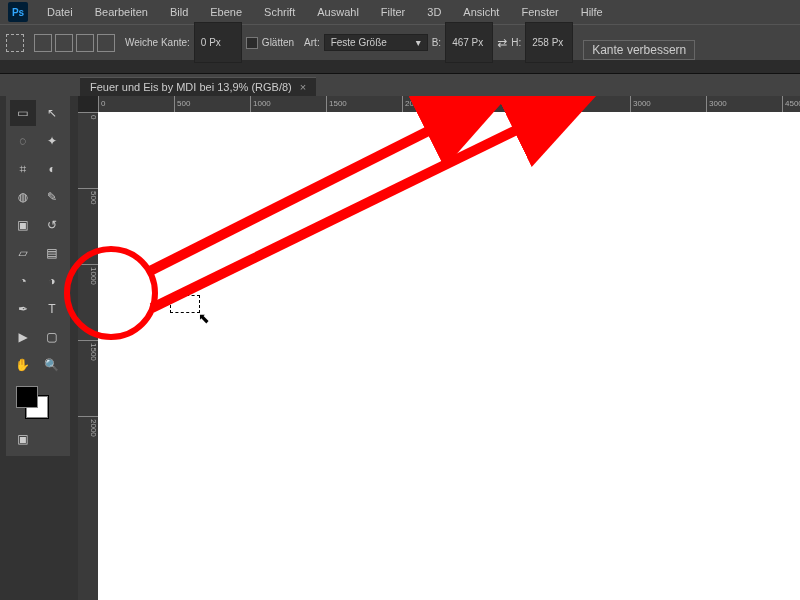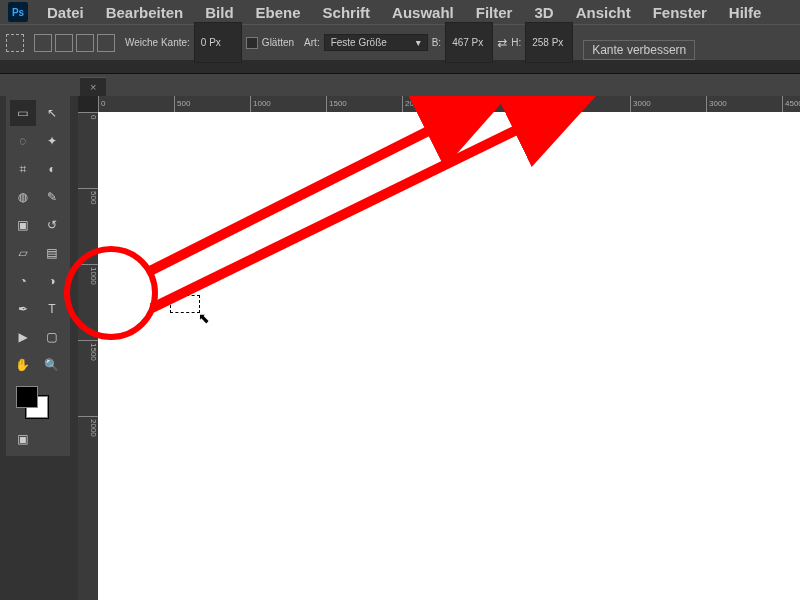--- a/index.html
+++ b/index.html
@@ -1,19 +1,19 @@
 <!DOCTYPE html>
 <html><head>
 <meta charset="utf-8">
 <style>
 * { margin:0; padding:0; box-sizing:border-box; font-family:"Segoe UI",Arial,sans-serif; }
 body { background:#333333; width:800px; height:600px; overflow:hidden; position:relative; }
 .menubar { background:#434343; height:24px; display:flex; align-items:center; padding:8px 8px; gap:4px; }
 .ps-logo { width:20px; height:20px; background:#001e36; color:#31a8ff; font-weight:bold; font-size:10px; display:flex; align-items:center; justify-content:center; border-radius:2px; margin-right:6px; }
-.menu-item { color:#cccccc; font-size:15px; padding:3px 9px; cursor:pointer;font-weight:bold; }
+.menu-item { color:#cccccc; font-size:11px; padding:3px 9px; cursor:pointer; }
 .optionsbar { background:#434343; height:36px; border-top:1px solid #555; display:flex; align-items:center; padding:0 6px; gap:4px; font-size:10px; color:#cccccc; }
 .opt-icon { width:18px; height:18px; border:1px solid #888; display:inline-block; }
 .opt-iconset { display:flex; gap:3px; margin-left:6px; }
 .opt-label { margin-left:6px; }
 .opt-input { background:#2b2b2b; color:#ccc; border:1px solid #222; padding:14px 6px; width:48px; font-size:10px; }
 .opt-check { width:12px; height:12px; border:1px solid #777; background:#2b2b2b; display:inline-block; }
 .opt-select { background:#2b2b2b; color:#ccc; border:1px solid #222; padding:2px 6px; width:104px; font-size:10px; display:flex; justify-content:space-between; }
 .opt-btn { background:#434343; border:1px solid #666; color:#ccc; padding:2px 8px; font-size:12px; margin-left:6px;margin-top:15px; }
 .swap-ic { font-size:12px; color:#ccc; }
 .chrome-bar { background:#2b2b2b; height:14px; border-bottom:1px solid #111; }
@@ -67,20 +67,21 @@
   <span class="swap-ic">⇄</span>
   <span>H:</span>
   <span class="opt-input">258 Px</span>
   <span class="opt-btn">Kante verbessern</span>
 </div>
 
 <div class="chrome-bar"></div>
 
 <div class="tabbar">
   <div class="doc-tab">
+    <span>Feuer und Eis by MDI bei 13,9% (RGB/8)</span>
     <span class="doc-close">×</span>
   </div>
 </div>
 
 <div class="workspace">
   <div class="ruler-h" id="rulh">
       <div class="tick-h" style="left: 0px;">0</div>
       <div class="tick-h" style="left: 76px;">500</div>
       <div class="tick-h" style="left: 152px;">1000</div>
       <div class="tick-h" style="left: 228px;">1500</div>

